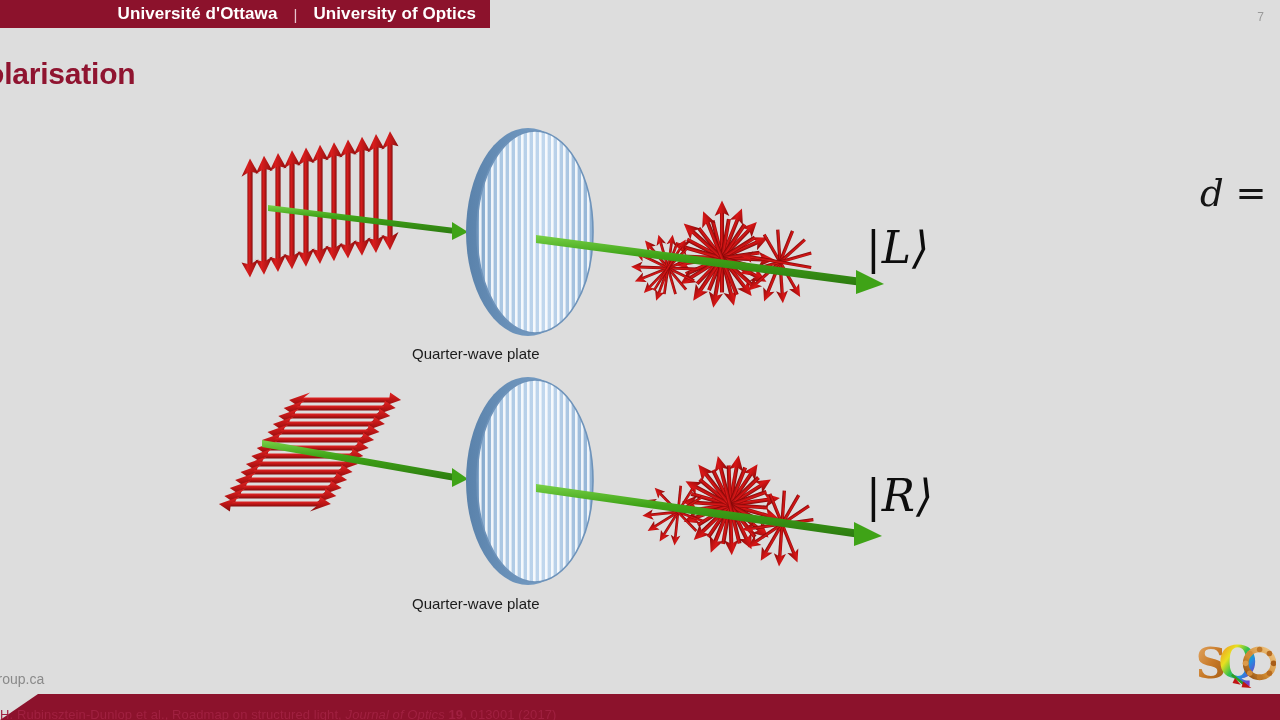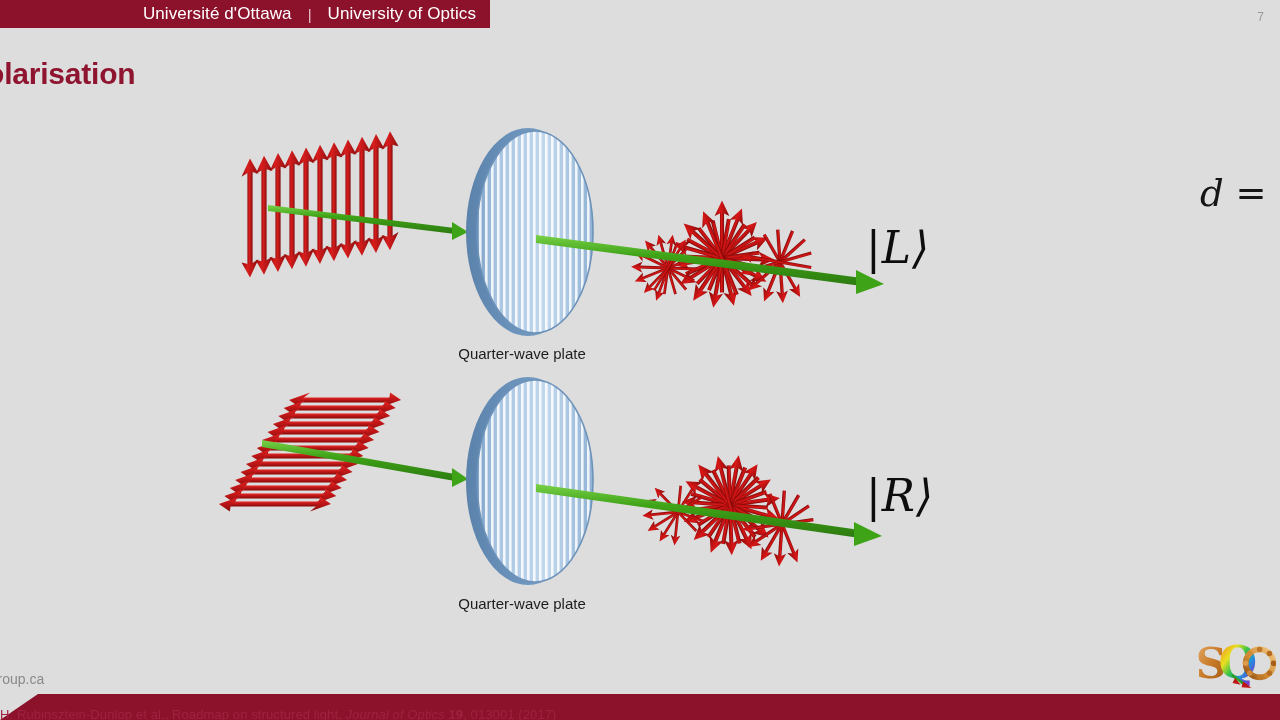--- a/index.html
+++ b/index.html
@@ -24,21 +24,21 @@
     background: #8c122c;
     display: flex;
     align-items: center;
     justify-content: flex-end;
     box-sizing: border-box;
     padding-right: 14px;
   }
   #header-bar .uni-text {
     color: #ffffff;
     font-size: 17px;
-    font-weight: normal;
+    font-weight: bold;
     letter-spacing: 0.1px;
     white-space: nowrap;
   }
   #header-bar .uni-sep {
     color: #e8c3cd;
     font-size: 15px;
     font-weight: normal;
     margin: 0 16px;
   }
 
@@ -69,21 +69,20 @@
     font-style: italic;
     font-size: 37px;
     color: #151515;
     white-space: nowrap;
   }
 
   .qwp-label {
     position: absolute;
     font-size: 15px;
     color: #1c1c1c;
-    text-align: center;
     width: 220px;
   }
   #qwp-label-top { left: 412px; top: 345px; }
   #qwp-label-bottom { left: 412px; top: 595px; }
 
   .ket {
     position: absolute;
     font-family: "DejaVu Serif", serif;
     font-style: italic;
     font-size: 44px;

